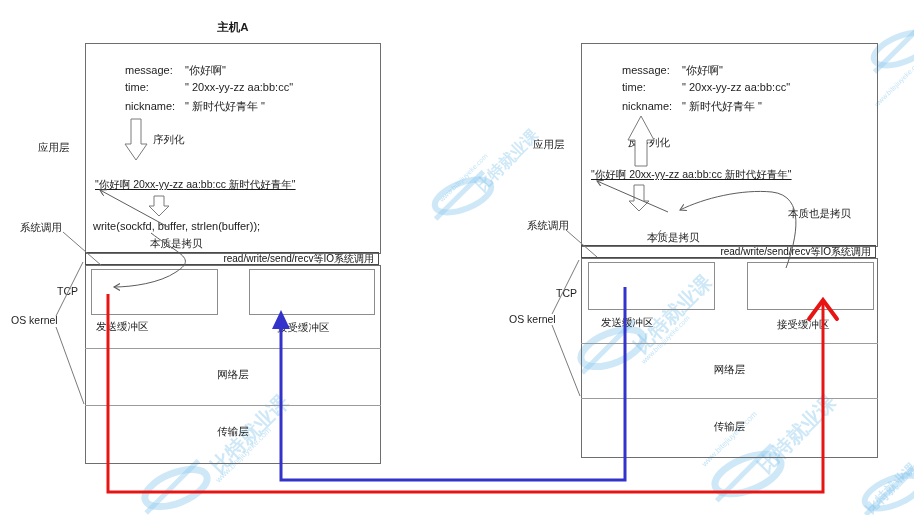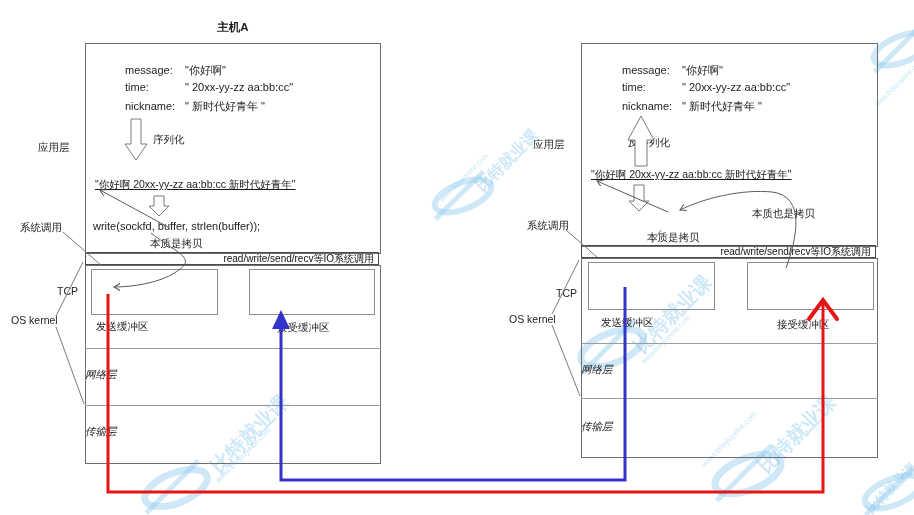--- a/index.html
+++ b/index.html
@@ -10,21 +10,21 @@
   .t105{font-size:10.5px;}
   .title{font-weight:bold;text-align:center;font-size:11.5px;}
   .box{position:absolute;border:1px solid #6e6e6e;background:transparent;}
   .buf{border:1px solid #8d8d8d;}
   .band{position:absolute;border:1px solid #4a4a4a;box-sizing:border-box;
         font-size:10px;color:#111;text-align:right;padding-right:4px;line-height:11px;}
   .hline{position:absolute;height:1px;background:#9c9c9c;}
   .frow{position:absolute;font-size:11px;color:#1c1c1c;white-space:nowrap;}
   .fkey{display:inline-block;width:60px;margin-left:32px;}
   .ser{text-decoration:underline;}
-  .ctr{text-align:left;font-style:italic;}
+  .ctr{text-align:center;}
   .wm{position:absolute;white-space:nowrap;color:rgba(125,195,235,.38);font-weight:bold;
       transform:rotate(-45deg);transform-origin:left top;}
   .wmu{color:rgba(125,195,235,.45);font-weight:normal;}
 </style>
 </head>
 <body>
 
 <div class="canvas">
 
   <svg class="lay" width="914" height="515" viewBox="0 0 914 515">
@@ -102,21 +102,21 @@
   <div class="frow" style="left:590px;top:63px;">
     <span class="fkey">message:</span><span>"你好啊"</span></div>
   <div class="frow" style="left:590px;top:81px;">
     <span class="fkey">time:</span><span>" 20xx-yy-zz aa:bb:cc"</span></div>
   <div class="frow" style="left:590px;top:99px;">
     <span class="fkey">nickname:</span><span>" 新时代好青年 "</span></div>
 
   <div class="t t105" style="left:628px;top:136px;">反序列化</div>
   <div class="t t105 ser" style="left:591px;top:168px;">"你好啊 20xx-yy-zz aa:bb:cc 新时代好青年"</div>
   <div class="t t105" style="left:647px;top:231px;">本质是拷贝</div>
-  <div class="t t105" style="left:752px;top:207px;">本质也是拷贝</div>
+  <div class="t t105" style="left:788px;top:207px;">本质也是拷贝</div>
 
   <div class="band" style="left:581px;top:245px;width:295px;height:13px;">read/write/send/recv等IO系统调用</div>
   <div class="box" style="left:581px;top:258px;width:295px;height:198px;"></div>
   <div class="box buf" style="left:588px;top:262px;width:125px;height:46px;"></div>
   <div class="box buf" style="left:747px;top:262px;width:125px;height:46px;"></div>
   <div class="t t105" style="left:601px;top:316px;">发送缓冲区</div>
   <div class="t t105" style="left:777px;top:318px;">接受缓冲区</div>
   <div class="hline" style="left:581px;top:343px;width:297px;"></div>
   <div class="hline" style="left:581px;top:398px;width:297px;"></div>
   <div class="t t105 ctr" style="left:581px;top:363px;width:297px;">网络层</div>

